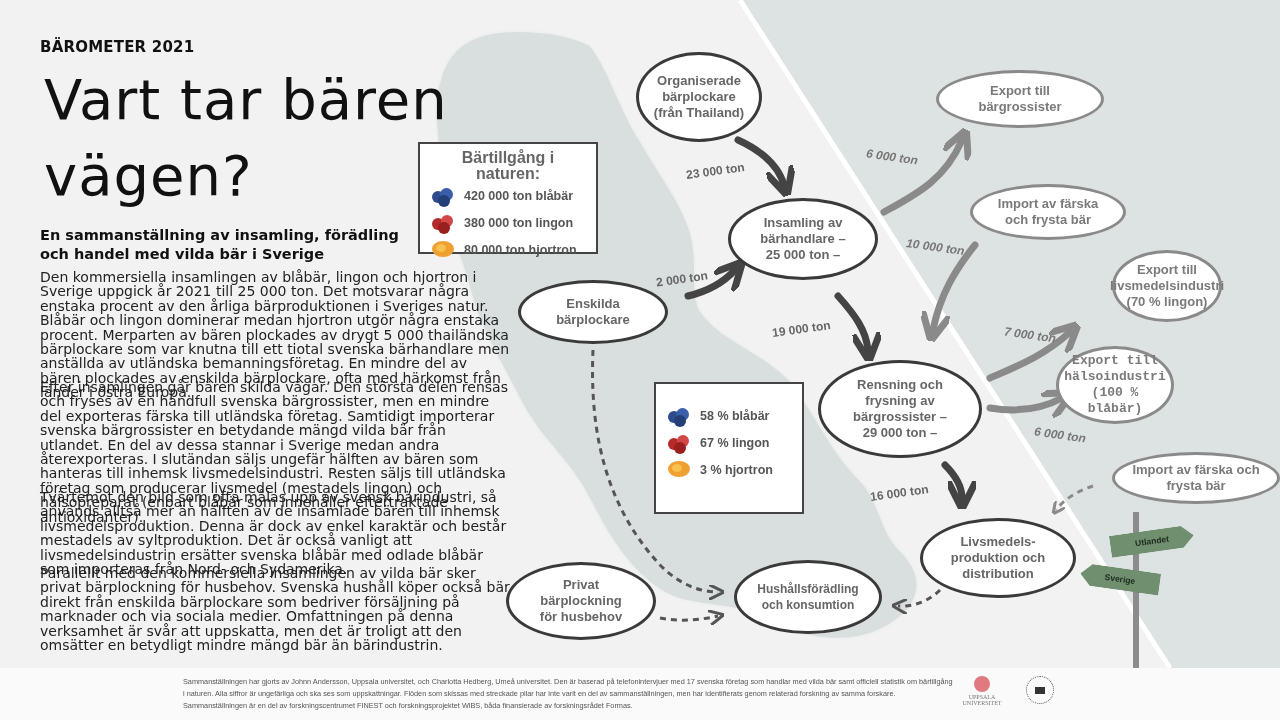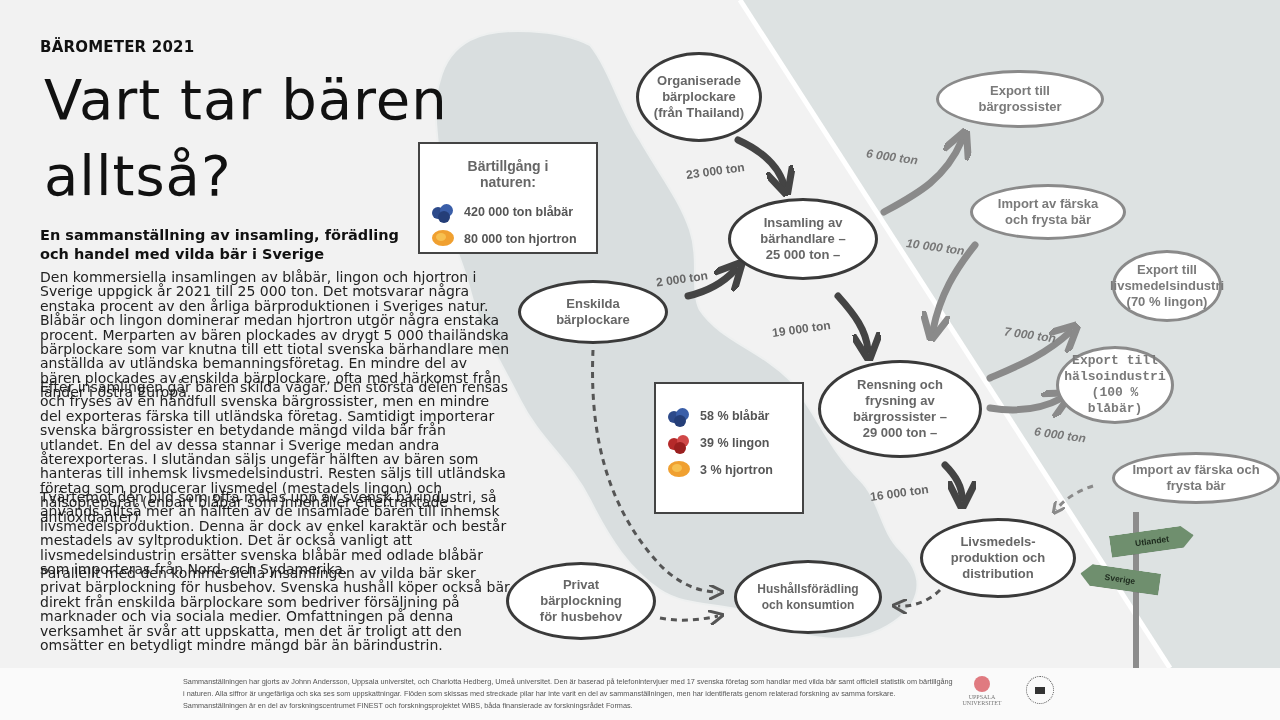--- a/index.html
+++ b/index.html
@@ -11,21 +11,21 @@
   .subtitle{position:absolute;left:40px;top:226px;font-family:"DejaVu Sans",sans-serif;font-weight:bold;font-size:14.5px;line-height:19px;width:380px;color:#111;}
   .body{position:absolute;left:40px;width:470px;font-family:"DejaVu Sans",sans-serif;font-size:14px;line-height:14.4px;color:#222;}
   .p1{top:270px}.p2{top:380px}.p3{top:490px}.p4{top:566px}
   .footnote{position:absolute;left:183px;top:676px;width:770px;font-family:"Liberation Sans",sans-serif;font-size:7.3px;line-height:12px;color:#555;}
   .logo{position:absolute;top:676px;font-size:6px;color:#777;text-align:center;font-family:"Liberation Serif",serif;}
   .node{position:absolute;display:flex;align-items:center;justify-content:center;text-align:center;font-family:"Liberation Sans",sans-serif;font-weight:bold;color:#666;font-size:13px;line-height:16px;background:#fff;border:3px solid #3a3a3a;border-radius:50%;box-sizing:border-box;}
   .node.light{border-color:#8a8a8a;color:#7a7a7a;}
   .flow{position:absolute;font-family:"Liberation Sans",sans-serif;font-weight:bold;font-size:12px;color:#666;white-space:nowrap;}
   .flow.light{color:#777;}
   .box{position:absolute;background:#fff;border:2px solid #444;box-sizing:border-box;font-family:"Liberation Sans",sans-serif;font-weight:bold;color:#555;}
-  .box h4{margin:8px;text-align:center;font-size:14px;line-height:16px;color:#666;}
+  .box h4{margin:0;text-align:center;font-size:16px;line-height:16px;color:#666;}
   .brow{display:flex;align-items:center;height:27px;font-size:12.5px;color:#555;}
   .berry{width:26px;height:22px;margin-right:8px;position:relative;}
   .berry span{position:absolute;border-radius:50%;}
   .sign{position:absolute;background:#6f8f6e;color:#1d2a1d;font-family:"Liberation Sans",sans-serif;font-weight:bold;font-size:8.5px;display:flex;align-items:center;justify-content:center;box-shadow:1px 2px 2px rgba(0,0,0,.3);}
 </style>
 </head>
 <body>
 
 <svg class="bg-right" viewBox="0 0 1280 668" width="1280" height="668">
   <defs>
@@ -59,38 +59,46 @@
   <path d="M660,618 C680,622 700,620 718,616" fill="none" stroke="#555" stroke-width="3" stroke-dasharray="6,5" marker-end="url(#ahS)"></path>
   <path d="M940,590 C930,600 915,607 898,606" fill="none" stroke="#555" stroke-width="3" stroke-dasharray="6,5" marker-end="url(#ahS)"></path>
   <path d="M1093,486 C1080,490 1065,498 1056,510" fill="none" stroke="#8a8a8a" stroke-width="3" stroke-dasharray="6,5" marker-end="url(#ahL)"></path>
 
   <rect x="1133" y="512" width="6" height="156" fill="#8c8c8c"></rect>
 </svg>
 
 <div class="kicker">BÄROMETER 2021</div>
 <div class="title">
   <div>Vart tar bären</div>
-  <div>alltså?</div>
+  <div>vägen?</div>
 </div>
 <div class="subtitle">En sammanställning av insamling, förädling och handel med vilda bär i Sverige</div>
 
 <div class="body p1">Den kommersiella insamlingen av blåbär, lingon och hjortron i Sverige uppgick år 2021 till 25 000 ton. Det motsvarar några enstaka procent av den årliga bärproduktionen i Sveriges natur. Blåbär och lingon dominerar medan hjortron utgör några enstaka procent. Merparten av bären plockades av drygt 5 000 thailändska bärplockare som var knutna till ett tiotal svenska bärhandlare men anställda av utländska bemanningsföretag. En mindre del av bären plockades av enskilda bärplockare, ofta med härkomst från länder i östra Europa.</div>
 <div class="body p2">Efter insamlingen går bären skilda vägar. Den största delen rensas och fryses av en handfull svenska bärgrossister, men en mindre del exporteras färska till utländska företag. Samtidigt importerar svenska bärgrossister en betydande mängd vilda bär från utlandet. En del av dessa stannar i Sverige medan andra återexporteras. I slutändan säljs ungefär hälften av bären som hanteras till inhemsk livsmedelsindustri. Resten säljs till utländska företag som producerar livsmedel (mestadels lingon) och hälsopreparat (enbart blåbär som innehåller eftertraktade antioxidanter).</div>
 <div class="body p3">Tvärtemot den bild som ofta målas upp av svensk bärindustri, så används alltså mer än hälften av de insamlade bären till inhemsk livsmedelsproduktion. Denna är dock av enkel karaktär och består mestadels av syltproduktion. Det är också vanligt att livsmedelsindustrin ersätter svenska blåbär med odlade blåbär som importeras från Nord- och Sydamerika.</div>
 <div class="body p4">Parallellt med den kommersiella insamlingen av vilda bär sker privat bärplockning för husbehov. Svenska hushåll köper också bär direkt från enskilda bärplockare som bedriver försäljning på marknader och via sociala medier. Omfattningen på denna verksamhet är svår att uppskatta, men det är troligt att den omsätter en betydligt mindre mängd bär än bärindustrin.</div>
 
 <div class="box" style="left:418px;top:142px;width:180px;height:112px;padding:6px 10px;">
   <h4>Bärtillgång i naturen:</h4>
   <div class="brow">
     <div class="berry">
         <span style="left:2px;top:6px;width:12px;height:12px;background:#2d4a8a"></span>
         <span style="left:10px;top:3px;width:13px;height:13px;background:#3a5ea8"></span>
         <span style="left:8px;top:10px;width:12px;height:12px;background:#243e78"></span>
       </div>
     <span>420 000 ton blåbär</span>
+  </div>
+  <div class="brow">
+    <div class="berry">
+        <span style="left:2px;top:6px;width:12px;height:12px;background:#b52a2a"></span>
+        <span style="left:11px;top:3px;width:12px;height:12px;background:#d04848"></span>
+        <span style="left:8px;top:10px;width:12px;height:12px;background:#9a1f1f"></span>
+      </div>
+    <span>380 000 ton lingon</span>
   </div>
   <div class="brow">
     <div class="berry">
         <span style="left:2px;top:2px;width:22px;height:16px;background:#f0a030"></span>
         <span style="left:6px;top:5px;width:10px;height:8px;background:#f7c050"></span>
       </div>
     <span>80 000 ton hjortron</span>
   </div>
 </div>
 
@@ -102,21 +110,21 @@
         <span style="left:8px;top:10px;width:12px;height:12px;background:#243e78"></span>
       </div>
     <span>58 % blåbär</span>
   </div>
   <div class="brow">
     <div class="berry">
         <span style="left:2px;top:6px;width:12px;height:12px;background:#b52a2a"></span>
         <span style="left:11px;top:3px;width:12px;height:12px;background:#d04848"></span>
         <span style="left:8px;top:10px;width:12px;height:12px;background:#9a1f1f"></span>
       </div>
-    <span>39 % lingon</span>
+    <span>67 % lingon</span>
   </div>
   <div class="brow">
     <div class="berry">
         <span style="left:2px;top:2px;width:22px;height:16px;background:#f0a030"></span>
         <span style="left:6px;top:5px;width:10px;height:8px;background:#f7c050"></span>
       </div>
     <span>3 % hjortron</span>
   </div>
 </div>
 

